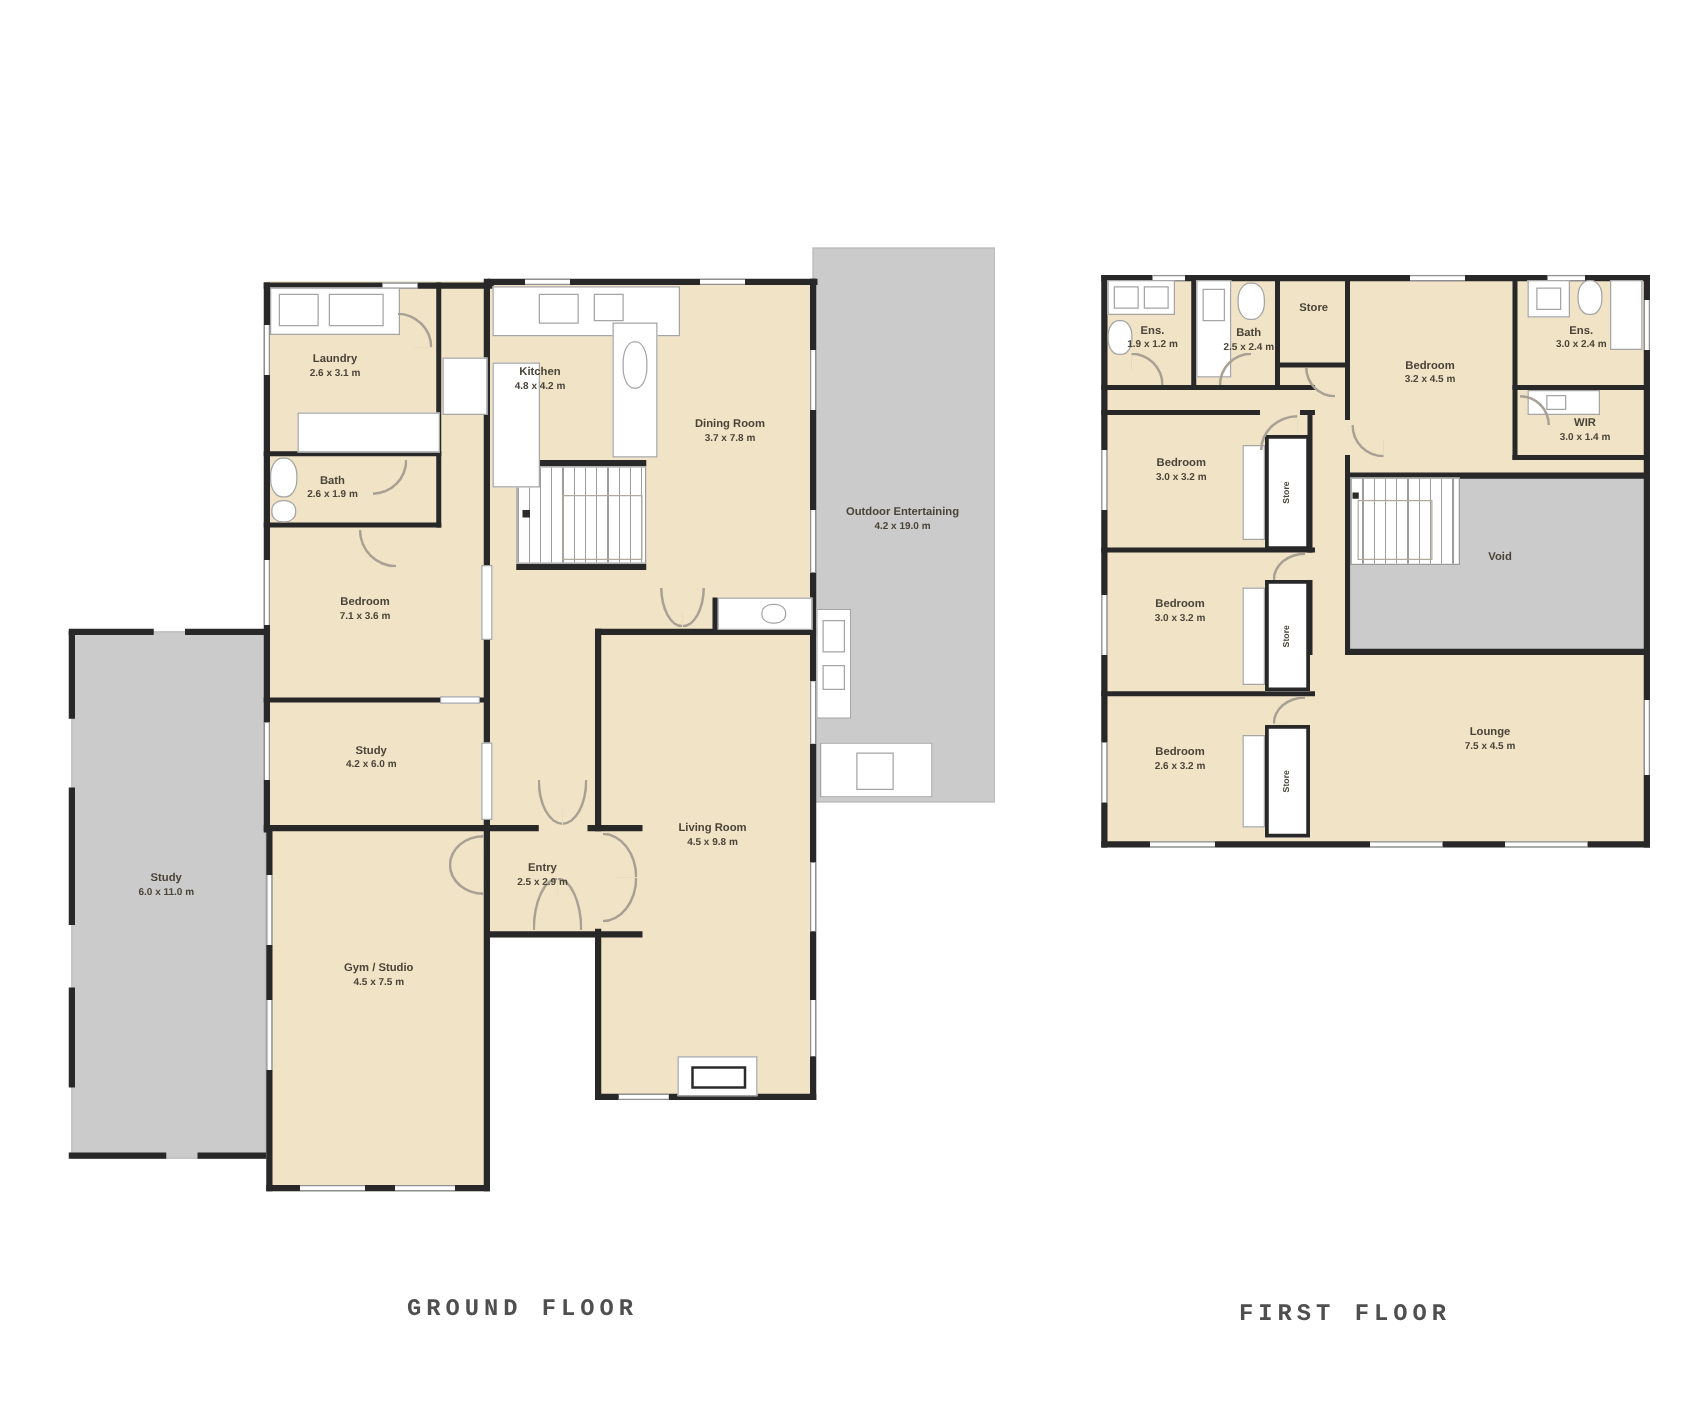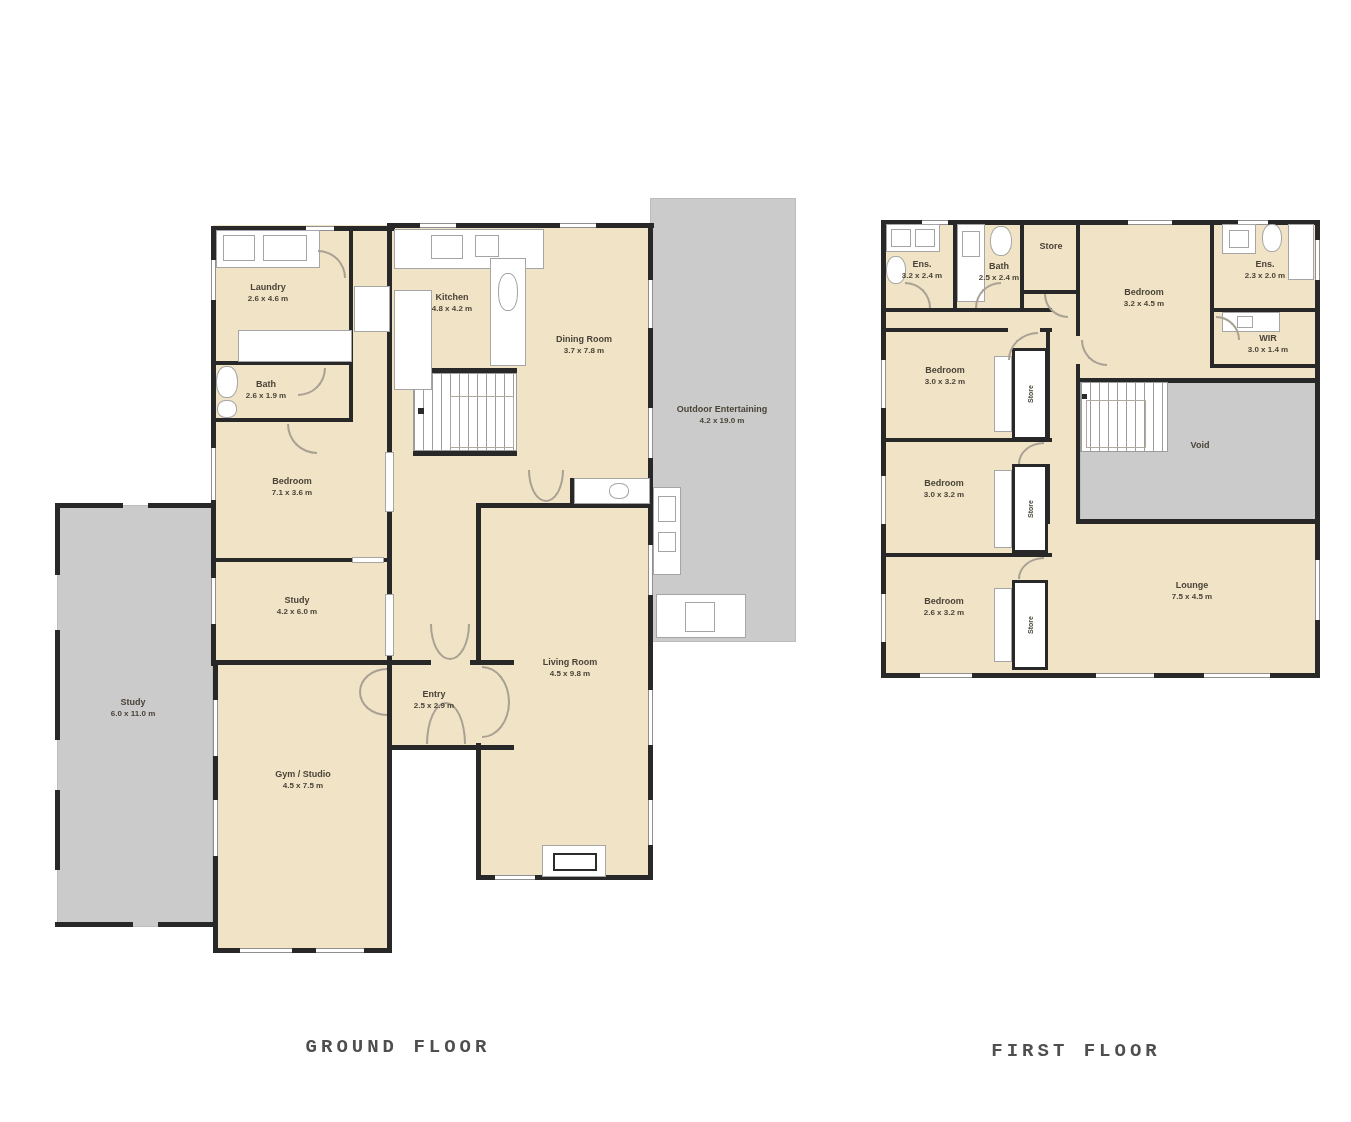--- a/index.html
+++ b/index.html
@@ -145,27 +145,27 @@
   <div class="arc br" style="left:450px;top:624px;width:20px;height:36px"></div>
   <div class="arc tl" style="left:426px;top:702px;width:20px;height:42px"></div>
   <div class="arc tr" style="left:446px;top:702px;width:20px;height:42px"></div>
   <div class="arc tr" style="left:482px;top:666px;width:28px;height:36px"></div>
   <div class="arc br" style="left:482px;top:702px;width:28px;height:36px"></div>
   <div class="arc tl" style="left:359px;top:668px;width:28px;height:24px"></div>
   <div class="arc bl" style="left:359px;top:692px;width:28px;height:24px"></div>
 
   <div class="label" style="left:268px;top:293px">
     <span class="nm">Laundry</span>
-    <span class="dm">2.6 x 4.6 m</span>
+    <span class="dm">2.6 x 3.1 m</span>
   </div>
   <div class="label" style="left:266px;top:390px">
     <span class="nm">Bath</span>
     <span class="dm">2.6 x 1.9 m</span>
   </div>
-  <div class="label" style="left:452px;top:303px">
+  <div class="label" style="left:432px;top:303px">
     <span class="nm">Kitchen</span>
     <span class="dm">4.8 x 4.2 m</span>
   </div>
   <div class="label" style="left:584px;top:345px">
     <span class="nm">Dining Room</span>
     <span class="dm">3.7 x 7.8 m</span>
   </div>
   <div class="label" style="left:722px;top:415px">
     <span class="nm">Outdoor Entertaining</span>
     <span class="dm">4.2 x 19.0 m</span>
@@ -271,36 +271,36 @@
   <div class="arc tl" style="left:975px;top:282px;width:26px;height:26px"></div>
   <div class="arc bl" style="left:1044px;top:294px;width:24px;height:24px"></div>
   <div class="arc bl" style="left:1081px;top:340px;width:26px;height:26px"></div>
   <div class="arc tl" style="left:1008px;top:332px;width:30px;height:28px"></div>
   <div class="arc tl" style="left:1018px;top:442px;width:26px;height:22px"></div>
   <div class="arc tl" style="left:1018px;top:557px;width:26px;height:22px"></div>
   <div class="arc tr" style="left:1216px;top:316px;width:24px;height:24px"></div>
 
   <div class="label" style="left:922px;top:270px">
     <span class="nm">Ens.</span>
-    <span class="dm">3.2 x 2.4 m</span>
+    <span class="dm">1.9 x 1.2 m</span>
   </div>
   <div class="label" style="left:999px;top:272px">
     <span class="nm">Bath</span>
     <span class="dm">2.5 x 2.4 m</span>
   </div>
   <div class="label" style="left:1051px;top:247px">
     <span class="nm">Store</span>
   </div>
   <div class="label" style="left:1144px;top:298px">
     <span class="nm">Bedroom</span>
     <span class="dm">3.2 x 4.5 m</span>
   </div>
   <div class="label" style="left:1265px;top:270px">
     <span class="nm">Ens.</span>
-    <span class="dm">2.3 x 2.0 m</span>
+    <span class="dm">3.0 x 2.4 m</span>
   </div>
   <div class="label" style="left:1268px;top:344px">
     <span class="nm">WIR</span>
     <span class="dm">3.0 x 1.4 m</span>
   </div>
   <div class="label" style="left:945px;top:376px">
     <span class="nm">Bedroom</span>
     <span class="dm">3.0 x 3.2 m</span>
   </div>
   <div class="label" style="left:944px;top:489px">
@@ -312,16 +312,16 @@
     <span class="dm">2.6 x 3.2 m</span>
   </div>
   <div class="label" style="left:1200px;top:446px">
     <span class="nm">Void</span>
   </div>
   <div class="label" style="left:1192px;top:591px">
     <span class="nm">Lounge</span>
     <span class="dm">7.5 x 4.5 m</span>
   </div>
 
-  <div class="floor-title" style="left:398px;top:1047px">GROUND FLOOR</div>
+  <div class="floor-title" style="left:418px;top:1047px">GROUND FLOOR</div>
   <div class="floor-title" style="left:1076px;top:1051px">FIRST FLOOR</div>
 
 </div>
 
 </body></html>

